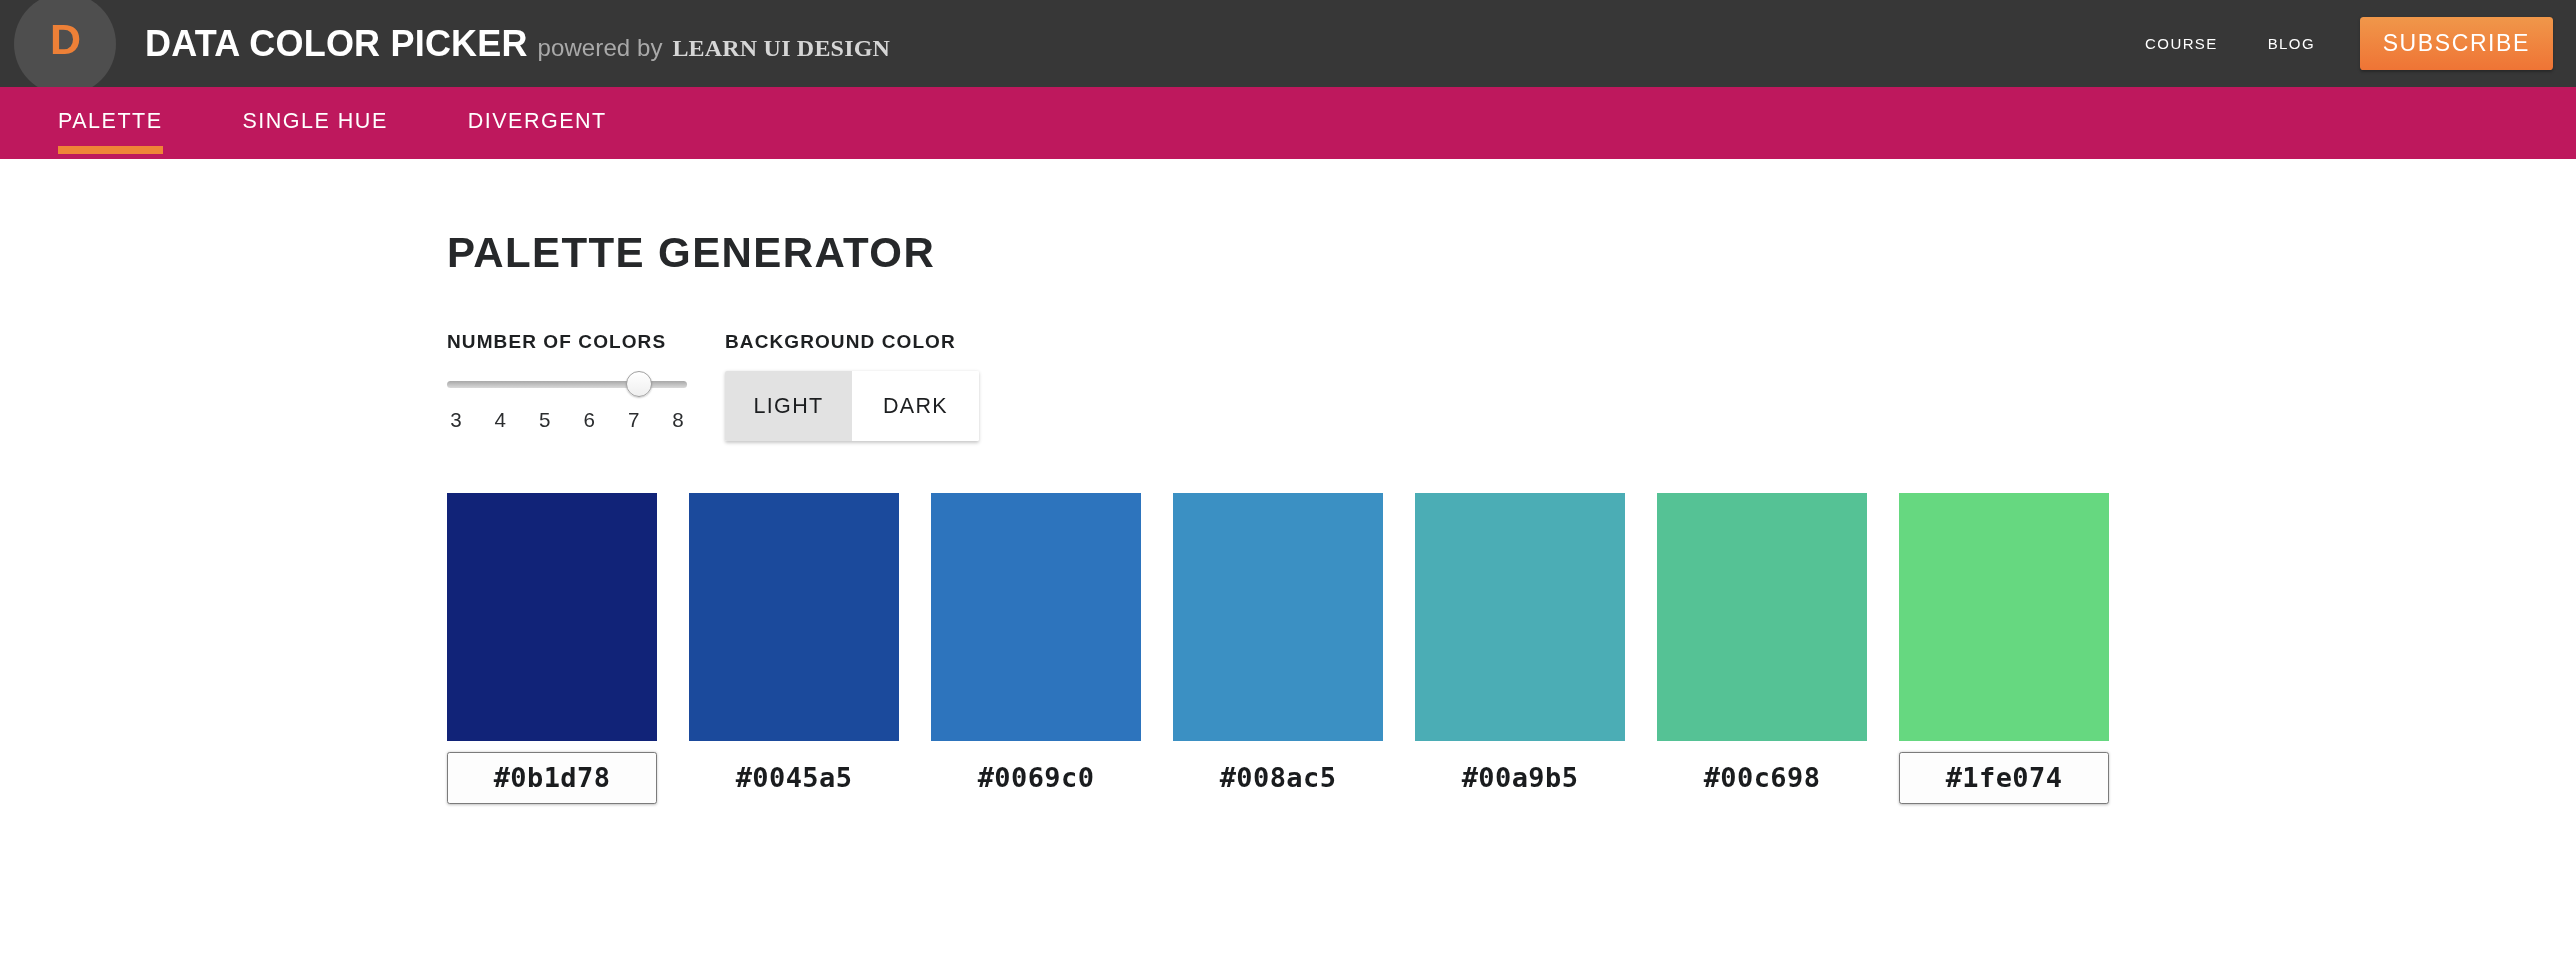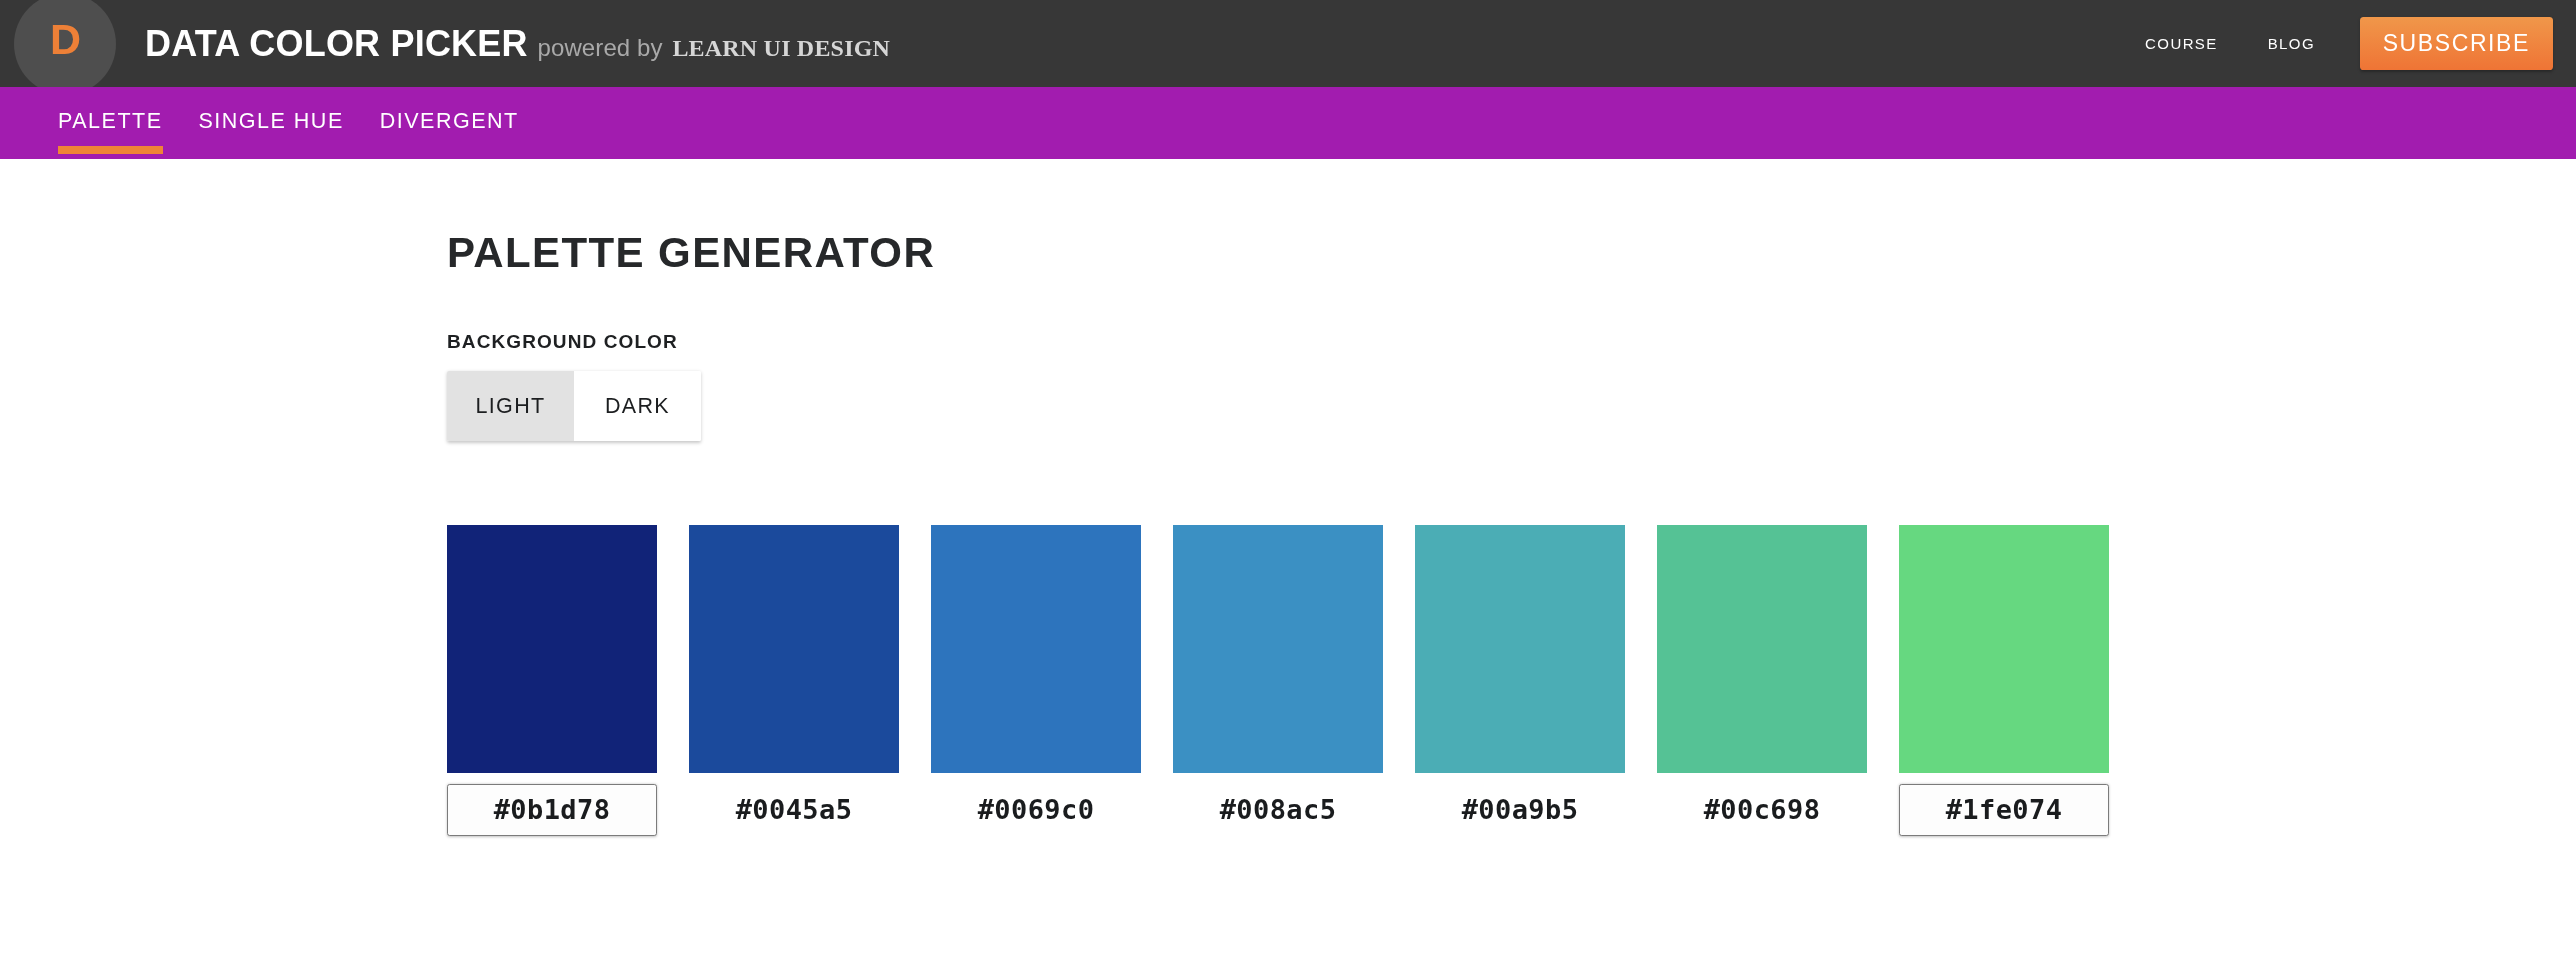--- a/index.html
+++ b/index.html
@@ -105,25 +105,26 @@
     font-weight: 500;
     letter-spacing: 1.6px;
     font-family: "Liberation Sans", sans-serif;
     cursor: pointer;
     box-shadow: 0 1.8px 2.7px rgba(0,0,0,0.28);
   }
 
   
   .subnav {
     height: 72px;
-    background: #a21caf;
+    background: #be185d;
     display: flex;
     align-items: flex-start;
     padding-left: 58px;
     position: relative;
+    gap: 44px;
   }
   .tab {
     position: relative;
     font-size: 21.5px;
     font-weight: 500;
     color: #ffffff;
     letter-spacing: 1.5px;
     padding: 22.4px 0 0 0;
     margin-right: 36px;
     cursor: pointer;
@@ -233,21 +234,21 @@
     cursor: pointer;
     display: flex;
     align-items: center;
     justify-content: center;
   }
   .seg-btn.selected { background: #e2e2e2; }
 
   
   .swatch-row {
     display: flex;
-    margin-top: 84px;
+    margin-top: 52px;
     gap: 32px;
   }
   .swatch-col {
     width: 210px;
     display: flex;
     flex-direction: column;
     align-items: center;
   }
   .swatch {
     width: 210px;
@@ -315,20 +316,37 @@
     
   </div>
 </div>
 
 <div class="main">
 
   <h1 class="page-title">PALETTE GENERATOR</h1>
 
   <div class="controls">
 
+    <div class="control-block">
+      <div class="control-label">NUMBER OF COLORS</div>
+      <div class="slider-area">
+        <div class="slider-track-wrap">
+          <div class="slider-track"></div>
+          <div class="slider-thumb" id="slider-thumb" style="left: 80%;"></div>
+        </div>
+        <div class="slider-ticks">
+          <span class="slider-tick">3</span>
+          <span class="slider-tick">4</span>
+          <span class="slider-tick">5</span>
+          <span class="slider-tick">6</span>
+          <span class="slider-tick">7</span>
+          <span class="slider-tick">8</span>
+        </div>
+      </div>
+    </div>
 
     <div class="control-block">
       <div class="control-label">BACKGROUND COLOR</div>
       <div class="seg">
         <button class="seg-btn selected">LIGHT</button>
         <button class="seg-btn">DARK</button>
       </div>
     </div>
 
   </div>

